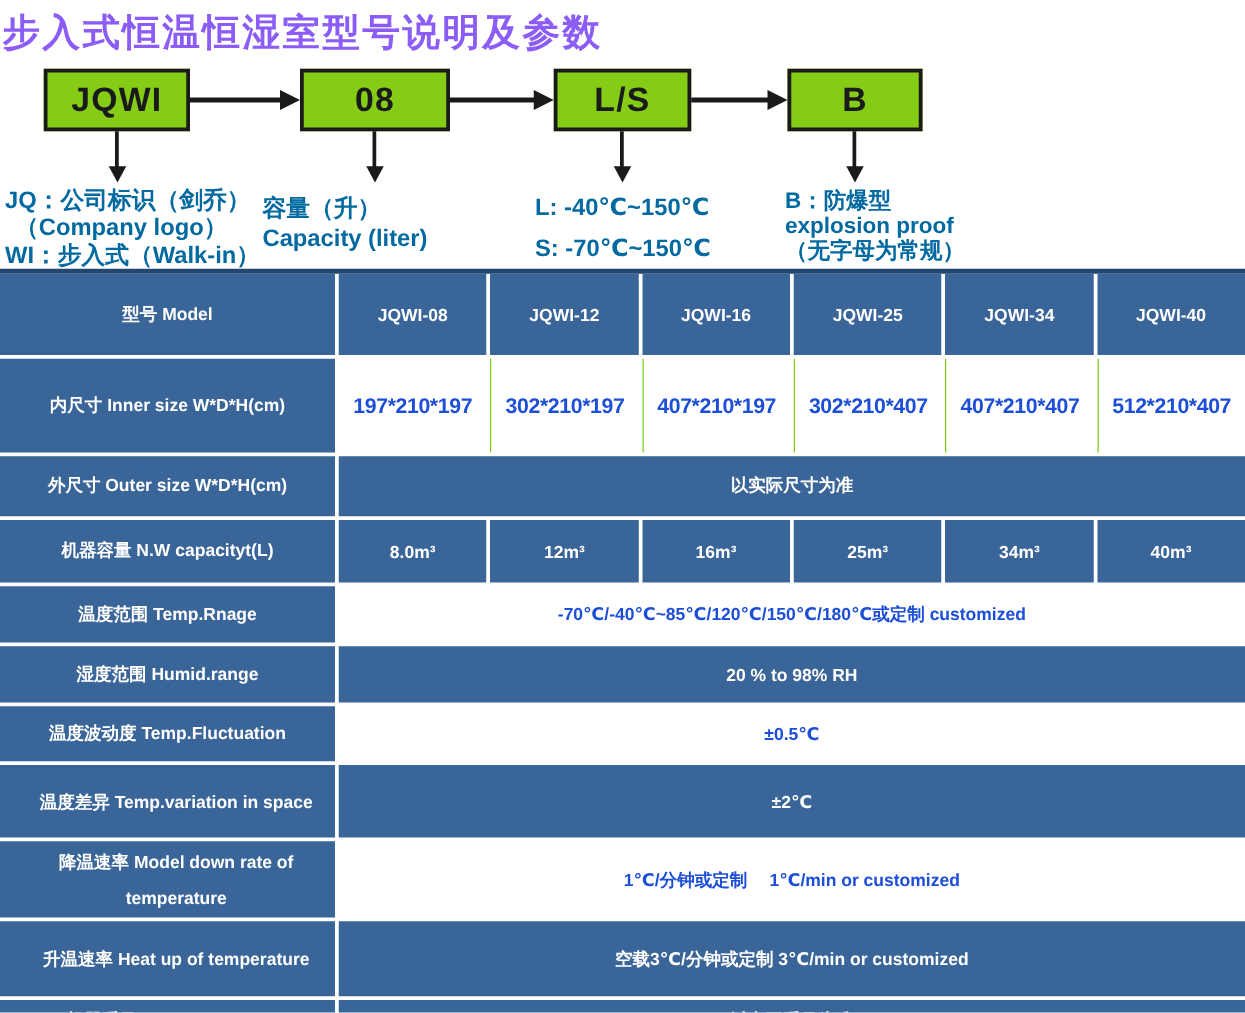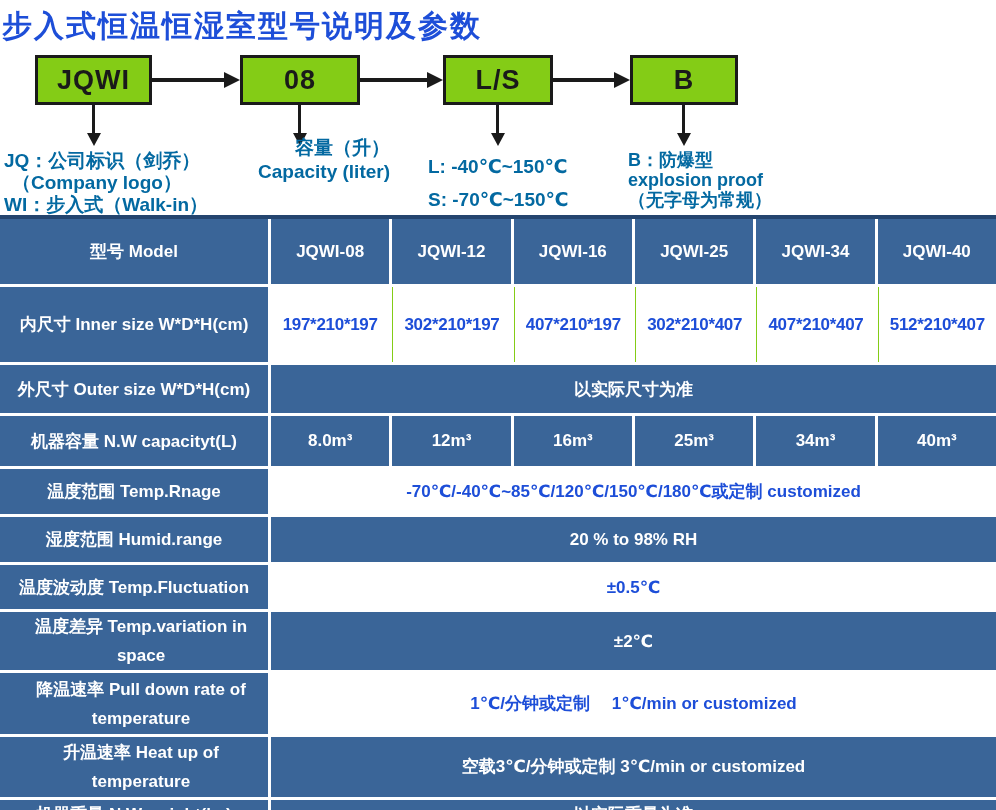--- a/index.html
+++ b/index.html
@@ -7,21 +7,21 @@
     position:relative;
     width:996px;height:810px;
     overflow:hidden;
     background:#ffffff;
     font-family:"Liberation Sans","DejaVu Sans",sans-serif;
   }
   
   .page-title{
     position:absolute;left:2px;top:6px;
     font-size:30px;font-weight:bold;
-    color:#1d4ed8;letter-spacing:2px;
+    color:#8b5cf6;letter-spacing:2px;
     white-space:nowrap;
   }
   
   .flow-box{
     position:absolute;top:55px;height:50px;
     border:3px solid #1a1a1a;background:#84cc16;
     display:flex;align-items:center;justify-content:center;
     font-size:27px;font-weight:bold;color:#1a1a1a;
     box-sizing:border-box;letter-spacing:1px;
   }
@@ -40,33 +40,33 @@
   .v-head{position:absolute;top:133px;width:0;height:0;
     border-left:7px solid transparent;border-right:7px solid transparent;
     border-top:13px solid #1a1a1a;}
   .vl1{left:92px;}  .vh1{left:87px;}
   .vl2{left:298px;} .vh2{left:293px;}
   .vl3{left:496px;} .vh3{left:491px;}
   .vl4{left:682px;} .vh4{left:677px;}
   .note{position:absolute;color:#0369a1;font-weight:bold;}
   .note-company{left:4px;top:150px;font-size:19px;line-height:22px;}
   .note-company .l2{padding-left:8px;}
-  .note-capacity{left:210px;top:136px;width:180px;text-align:right;font-size:19px;line-height:24px;}
+  .note-capacity{left:210px;top:156px;width:180px;text-align:left;font-size:19px;line-height:24px;}
   .note-temp{left:428px;top:150px;font-size:19px;line-height:33px;}
   .note-explosion{left:628px;top:150px;font-size:18px;line-height:20px;}
   
   .tbl{
     position:absolute;left:0;top:215px;width:996px;
     border-top:4px solid #24456F;background:#fff;
   }
   .row{display:grid;grid-template-columns:268px repeat(6,1fr);gap:3px;margin-bottom:3px;}
   .row.span2{grid-template-columns:268px 1fr;}
   .cell{
     display:flex;align-items:center;justify-content:center;
-    font-weight:bold;font-size:17px;text-align:center;
+    font-weight:bold;font-size:14px;text-align:center;
     box-sizing:border-box;padding:0 4px;
   }
   .blue{background:#3A6598;color:#ffffff;}
   .white{background:#ffffff;color:#1d4ed8;}
   .row-inner .white + .white{border-left:1px solid #84cc16;}
   .lbl{padding:0 10px;}
   .two-line{line-height:29px;padding-left:24px;}
   .r-h{height:65px;font-size:18px;}
   .r-inner{height:75px;}
   .r-inner .white{font-size:17px;letter-spacing:-0.3px;padding:0 1px;}
@@ -178,21 +178,21 @@
     <div class="cell blue lbl">温度波动度 Temp.Fluctuation</div>
     <div class="cell white">±0.5℃</div>
   </div>
 
   <div class="row span2 r-var">
     <div class="cell blue lbl two-line">温度差异 Temp.variation in space</div>
     <div class="cell blue">±2℃</div>
   </div>
 
   <div class="row span2 r-pull">
-    <div class="cell blue lbl two-line">降温速率 Pull down rate of temperature</div>
+    <div class="cell blue lbl two-line">降温速率 Model down rate of temperature</div>
     <div class="cell white pre">1℃/分钟或定制　 1℃/min or customized</div>
   </div>
 
   <div class="row span2 r-heat">
     <div class="cell blue lbl two-line">升温速率 Heat up of temperature</div>
     <div class="cell blue">空载3℃/分钟或定制 3℃/min or customized</div>
   </div>
 
   <div class="row span2 r-last">
     <div class="cell blue lbl">机器重量 N.W weight(kg)</div>

